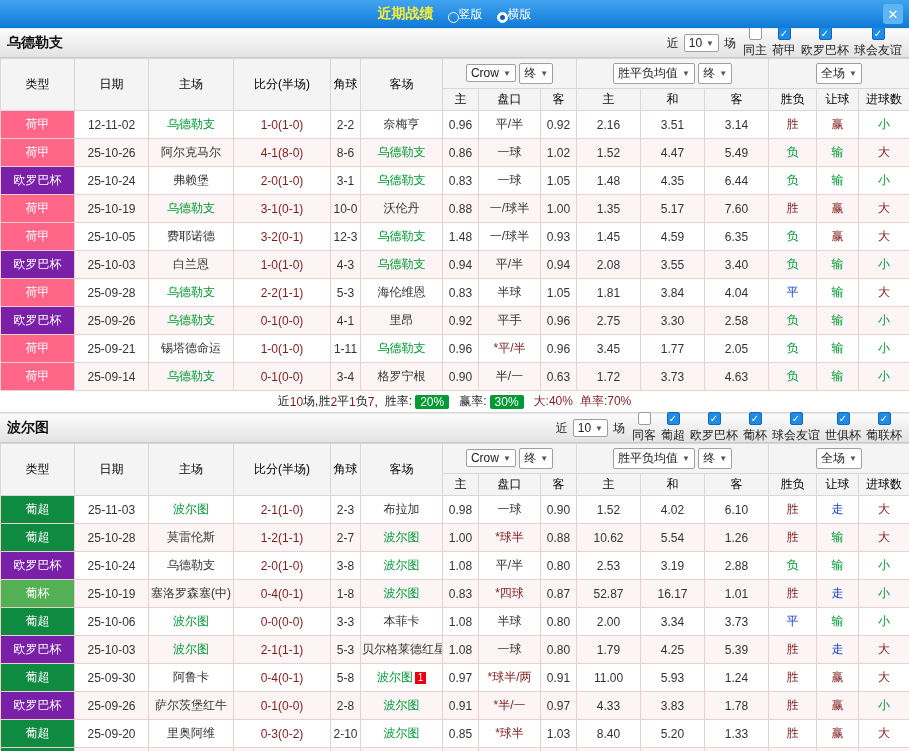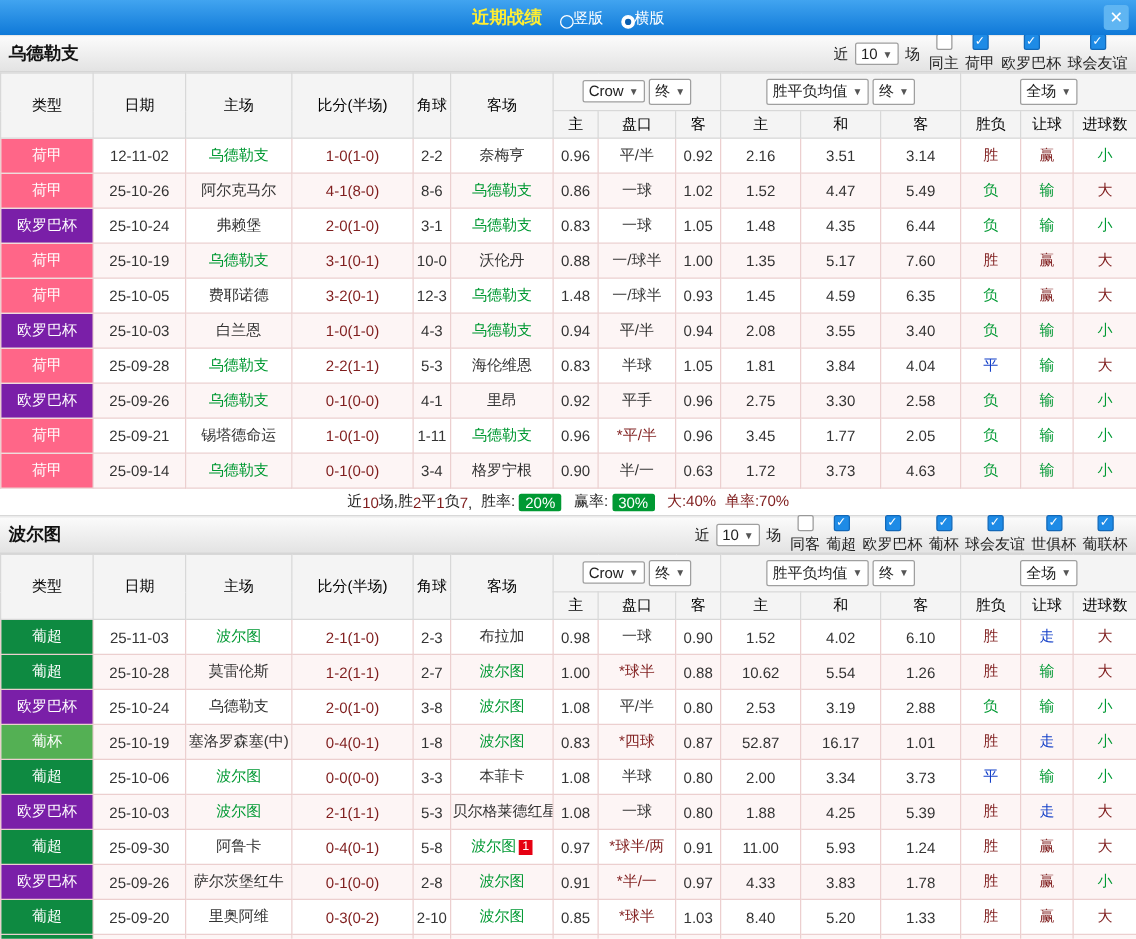--- a/index.html
+++ b/index.html
@@ -550,21 +550,21 @@
         <tr>
           <td class="league" style="background: rgb(122, 31, 168);">欧罗巴杯</td>
           <td>25-10-03</td>
           <td class="c-team">波尔图</td>
           <td class="c-red">2-1(1-1)</td>
           <td>5-3</td>
           <td>贝尔格莱德红星</td>
           <td>1.08</td>
           <td>一球</td>
           <td>0.80</td>
-          <td>1.88</td>
+          <td>1.79</td>
           <td>4.25</td>
           <td>5.39</td>
           <td class="c-red">胜</td>
           <td class="c-blue">走</td>
           <td class="c-red">大</td>
         </tr>
         <tr>
           <td class="league" style="background: rgb(14, 138, 65);">葡超</td>
           <td>25-09-30</td>
           <td>阿鲁卡</td>

